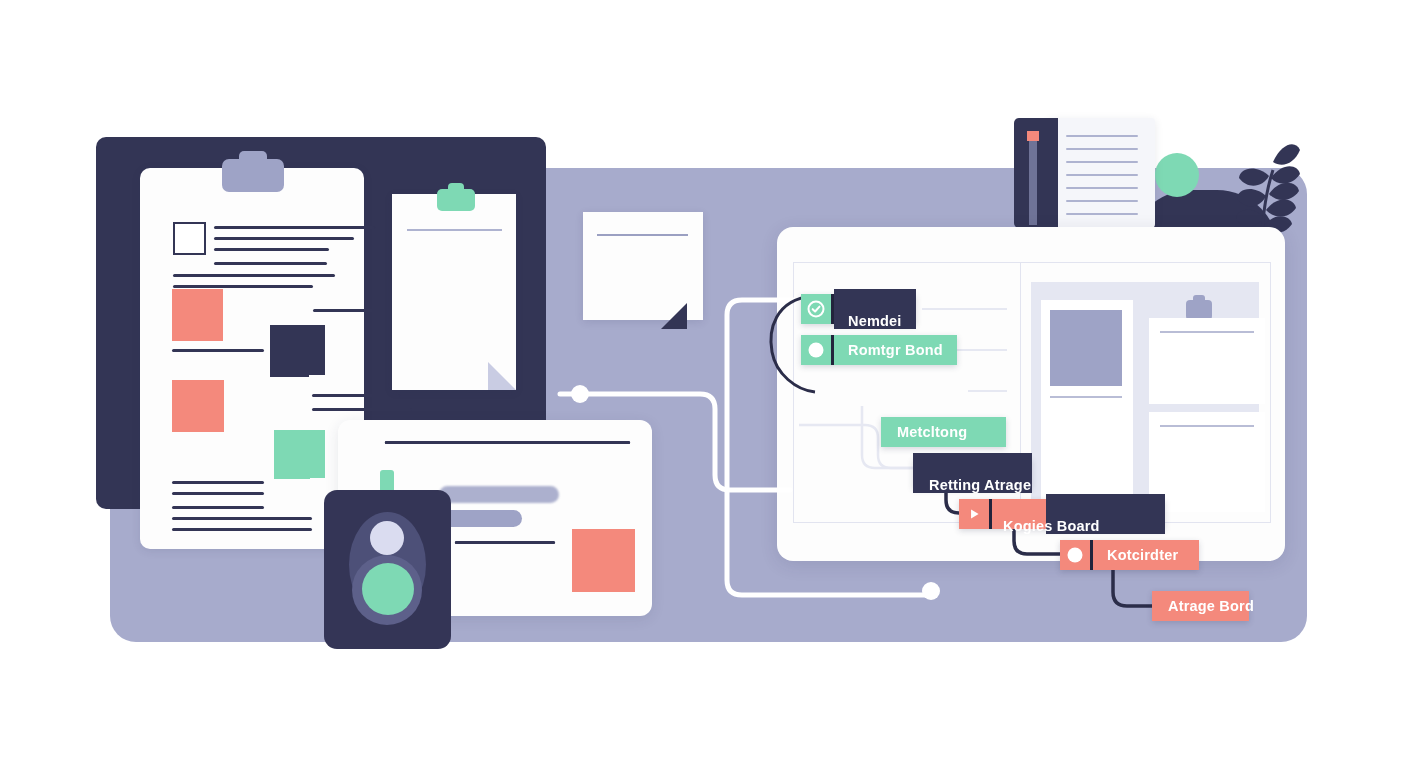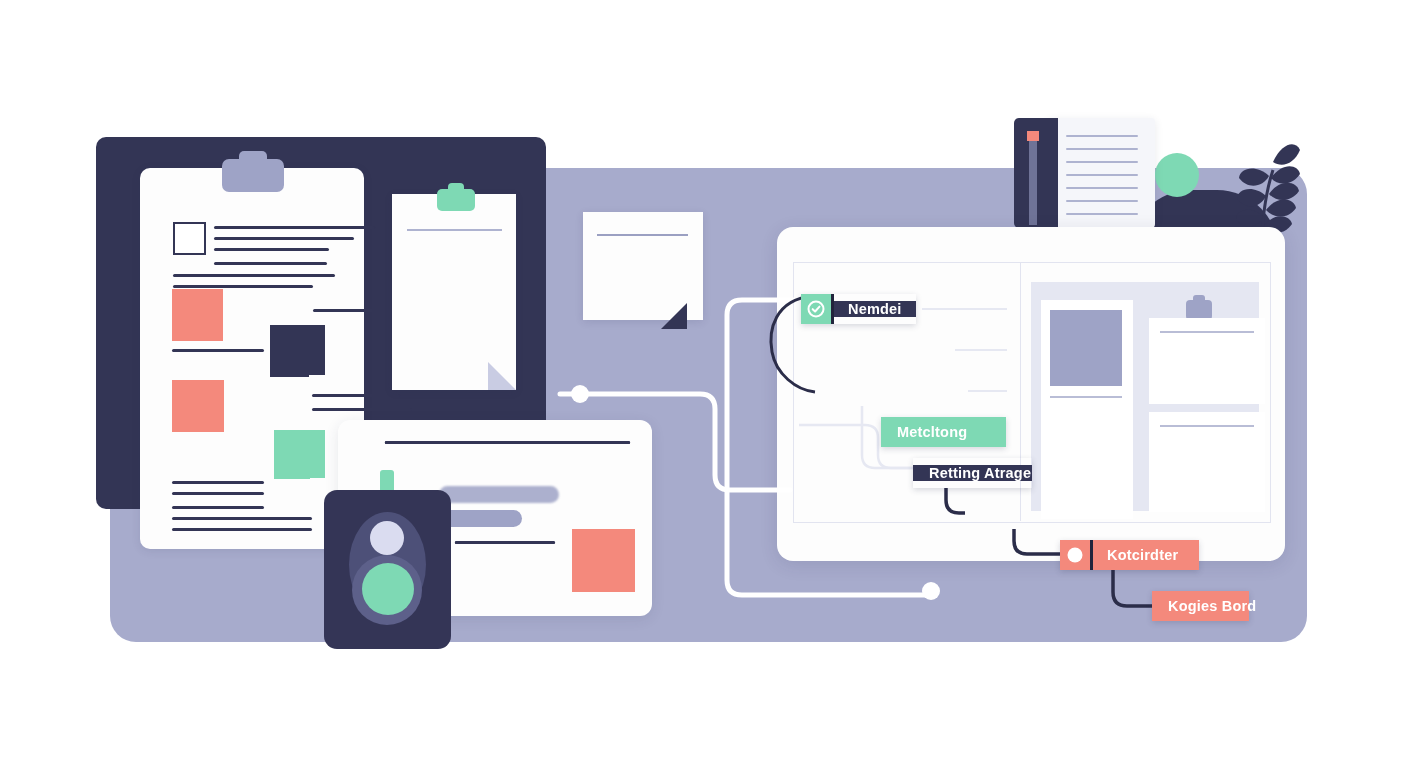--- a/index.html
+++ b/index.html
@@ -105,21 +105,21 @@
   #green-dot{left:1155px;top:153px;width:44px;height:44px;background:#7ed9b4;border-radius:50%;}
 
   
   .chip{position:absolute;display:flex;align-items:center;height:30px;
         box-shadow:0 2px 6px rgba(40,45,80,.18);}
   .chip .icon-box{width:30px;height:30px;display:flex;align-items:center;justify-content:center;flex:0 0 auto;}
   .chip .divider{width:3px;height:30px;background:#22243c;flex:0 0 auto;}
   .chip .chip-text{font-size:14.5px;font-weight:700;color:#ffffff;padding:0 14px;white-space:nowrap;
         letter-spacing:.2px;}
   .chip.no-icon .chip-text{padding-left:16px;}
-  .seg-dark{background:#333555;height:16px;display:flex;align-items:flex-start;}
+  .seg-dark{background:#333555;height:40px;display:flex;align-items:flex-end;}
   .seg-green{background:#7ed9b4;height:30px;display:flex;align-items:center;}
   .seg-coral{background:#f4897c;height:30px;display:flex;align-items:center;}
 
   
   #connectors{position:absolute;left:0;top:0;width:1408px;height:768px;pointer-events:none;}
 </style>
 </head>
 <body>
 
 <div id="stage">
@@ -313,46 +313,69 @@
         <circle cx="12" cy="12" r="9" fill="none" stroke="#ffffff" stroke-width="2.4"></circle>
         <path d="M8 12.2 L10.9 15 L16.2 9.2" fill="none" stroke="#ffffff" stroke-width="2.4" stroke-linecap="round" stroke-linejoin="round"></path>
       </svg>
     </div>
     <div class="divider"></div>
     <div class="seg-dark">
       <span class="chip-text">Nemdei</span>
     </div>
   </div>
 
+  <div class="chip" style="left:801px;top:335px;">
+    <div class="icon-box" style="background:#7ed9b4;">
+      <svg viewBox="0 0 24 24" width="20" height="20" aria-hidden="true">
+        <circle cx="12" cy="12" r="9" fill="#ffffff"></circle>
+      </svg>
+    </div>
+    <div class="divider"></div>
+    <div class="seg-green" style="width:123px;">
+      <span class="chip-text">Romtgr Bond</span>
+    </div>
+  </div>
 
 
   <div class="chip no-icon" style="left:881px;top:417px;">
     <div class="seg-green" style="width:125px;">
       <span class="chip-text">Metcltong</span>
     </div>
   </div>
 
   <div class="chip no-icon" style="left:913px;top:458px;">
     <div class="seg-dark" style="width:119px;">
       <span class="chip-text">Retting Atrage</span>
     </div>
   </div>
 
+  <div class="chip" style="left:959px;top:499px;">
+    <div class="icon-box" style="background:#f4897c;">
+      <svg viewBox="0 0 24 24" width="20" height="20" aria-hidden="true">
+        <path d="M8.5 6.5 L17.5 12 L8.5 17.5 Z" fill="#ffffff"></path>
+      </svg>
+    </div>
+    <div class="divider"></div>
+    <div class="seg-coral" style="width:54px;"></div>
+    <div class="seg-dark" style="width:119px;">
+      <span class="chip-text" style="margin-left:-57px;">Kogies Board</span>
+    </div>
+  </div>
 
   <div class="chip" style="left:1060px;top:540px;">
     <div class="icon-box" style="background:#f4897c;">
       <svg viewBox="0 0 24 24" width="20" height="20" aria-hidden="true">
         <circle cx="12" cy="12" r="9" fill="#ffffff"></circle>
       </svg>
     </div>
     <div class="divider"></div>
     <div class="seg-coral" style="width:106px;">
       <span class="chip-text">Kotcirdter</span>
     </div>
   </div>
 
   <div class="chip no-icon" style="left:1152px;top:591px;">
     <div class="seg-coral" style="width:97px;">
-      <span class="chip-text">Kogies Bord</span>
+      <span class="chip-text">Atrage Bord</span>
     </div>
   </div>
 
 </div>
 
 </body></html>

